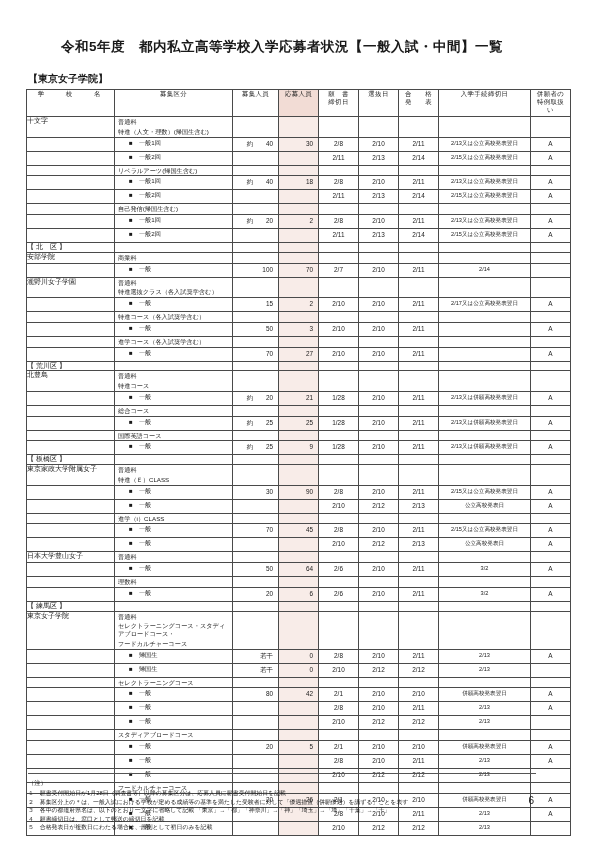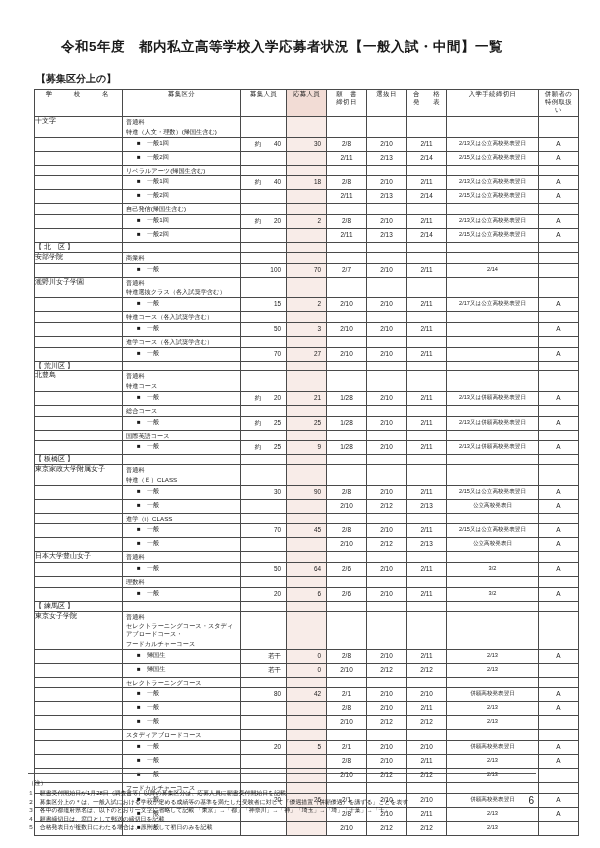--- a/index.html
+++ b/index.html
@@ -2,21 +2,21 @@
 <html><head>
 <meta charset="utf-8">
 <style>
   html,body{margin:0;padding:0;}
   body{
     width:600px;height:848px;background:#ffffff;
     font-family:"Liberation Sans","DejaVu Sans",sans-serif;
     color:#1a1a1a;
     -webkit-font-smoothing:antialiased;
   }
-  .page{position:relative;width:564px;height:848px;box-sizing:border-box;padding:0 34px;}
+  .page{position:relative;width:564px;height:848px;box-sizing:border-box;padding:0 26px;}
   .doc-title{
     text-align:center;font-size:13.5px;font-weight:bold;letter-spacing:0.5px;
     padding-top:38px;padding-bottom:12px;
   }
   .section-label{font-size:10px;font-weight:bold;padding:4px 0 3px 2px;}
   table.main{
     width:100%;border-collapse:collapse;table-layout:fixed;
     font-size:6.2px;line-height:1.25;
   }
   table.main th,table.main td{
@@ -55,21 +55,21 @@
   .notes li{padding-left:11px;text-indent:-11px;}
   .pageno{position:absolute;right:30px;bottom:42px;font-size:10px;}
 </style>
 </head>
 <body>
 
 <div class="page">
 
   <div class="doc-title">令和5年度　都内私立高等学校入学応募者状況【一般入試・中間】一覧</div>
 
-  <div class="section-label">【募集区分上の】</div>
+  <div class="section-label">【東京女子学院】</div>
 
   <table class="main">
     <colgroup>
       <col class="col-school">
         <col class="col-div">
         <col class="col-cap">
         <col class="col-app">
       <col class="col-doc">
         <col class="col-exam">
         <col class="col-ann">

